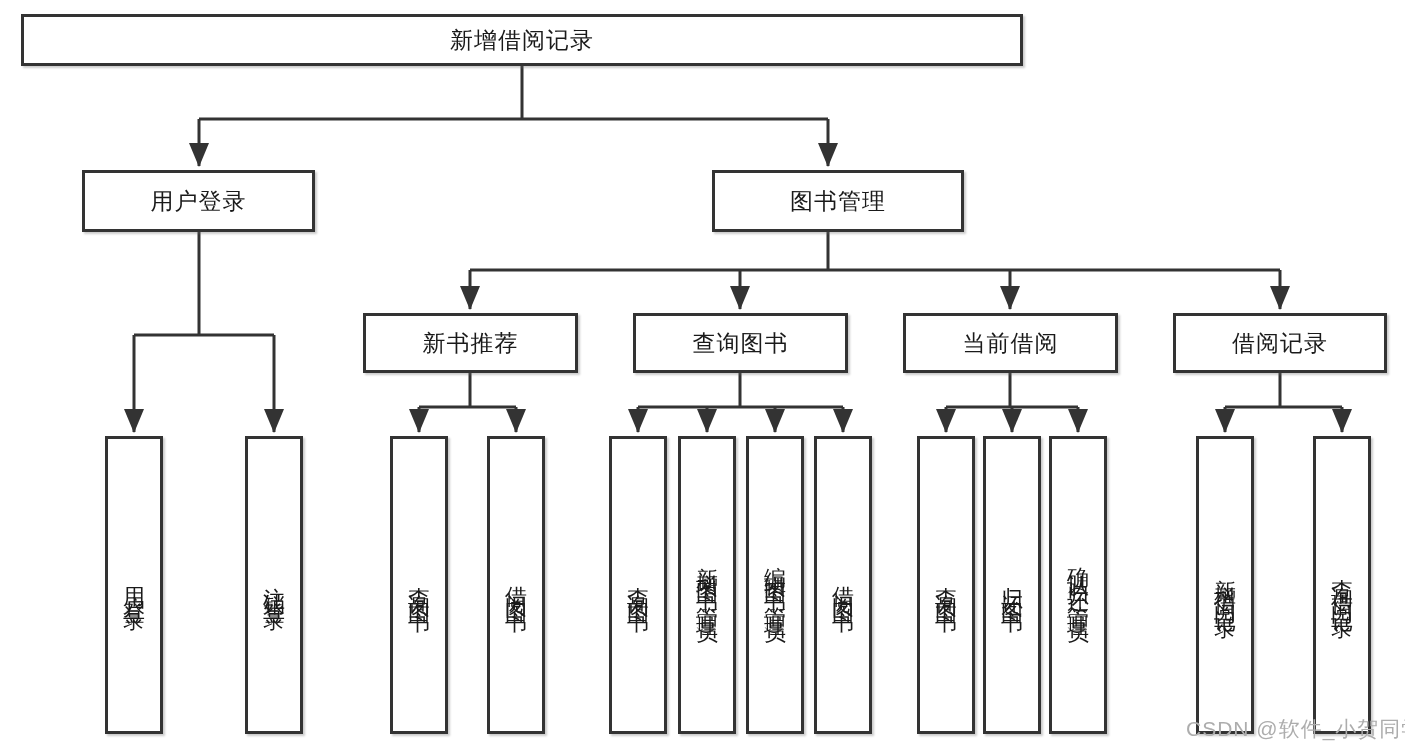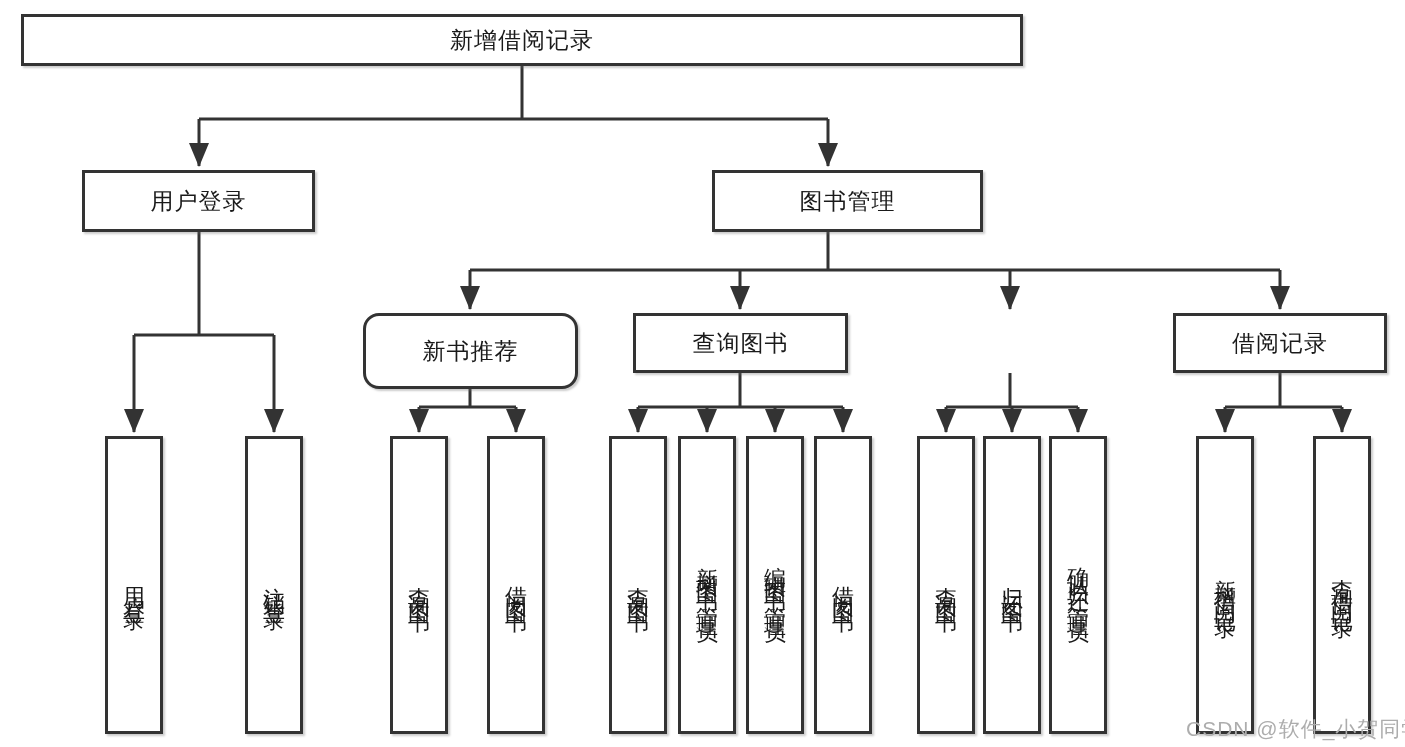--- a/index.html
+++ b/index.html
@@ -74,24 +74,25 @@
     <line x1="1078" y1="407" x2="1078" y2="432" marker-end="url(#arw)"></line>
 
     <path d="M1280 373 V407 M1225 407 H1342"></path>
     <line x1="1225" y1="407" x2="1225" y2="432" marker-end="url(#arw)"></line>
     <line x1="1342" y1="407" x2="1342" y2="432" marker-end="url(#arw)"></line>
   </svg>
 
   <div class="box hbox" style="left:21px; top:14px; width:1002px; height:52px;">新增借阅记录</div>
 
   <div class="box hbox" style="left:82px; top:170px; width:233px; height:62px;">用户登录</div>
-  <div class="box hbox" style="left:712px; top:170px; width:271px; height:62px;">图书管理</div>
+  <div class="box hbox" style="left:712px; top:170px; width:252px; height:62px;">图书管理</div>
 
-  <div class="box hbox" style="left:363px; top:313px; width:215px; height:76px;border-radius:16px;">新书推荐</div>
+  <div class="box hbox" style="left:363px; top:313px; width:215px; height:60px;">新书推荐</div>
   <div class="box hbox" style="left:633px; top:313px; width:215px; height:60px;">查询图书</div>
+  <div class="box hbox" style="left:903px; top:313px; width:215px; height:60px;">当前借阅</div>
   <div class="box hbox" style="left:1173px; top:313px; width:214px; height:60px;">借阅记录</div>
 
   <div class="box vbox" style="left:105px; top:436px; width:58px; height:298px;">用户登录</div>
   <div class="box vbox" style="left:245px; top:436px; width:58px; height:298px;">注销登录</div>
 
   <div class="box vbox" style="left:390px; top:436px; width:58px; height:298px;">查询图书</div>
   <div class="box vbox" style="left:487px; top:436px; width:58px; height:298px;">借阅图书</div>
 
   <div class="box vbox" style="left:609px; top:436px; width:58px; height:298px;">查询图书</div>
   <div class="box vbox" style="left:678px; top:436px; width:58px; height:298px;">新增图书（管理员）</div>

